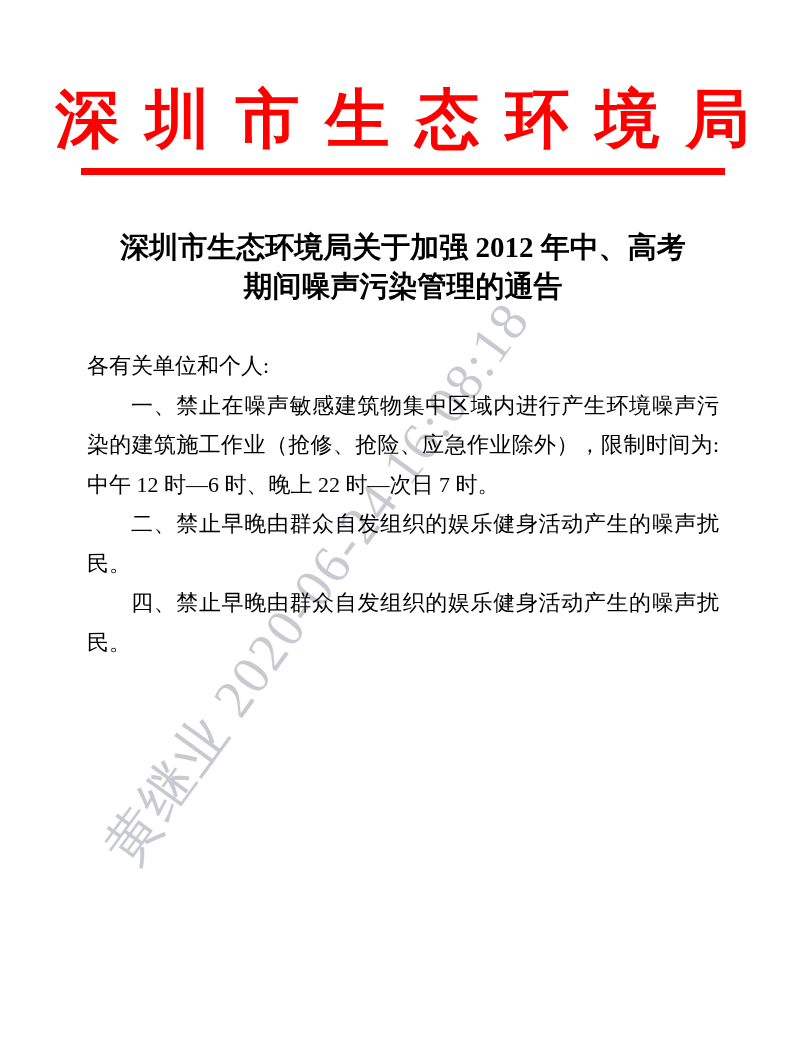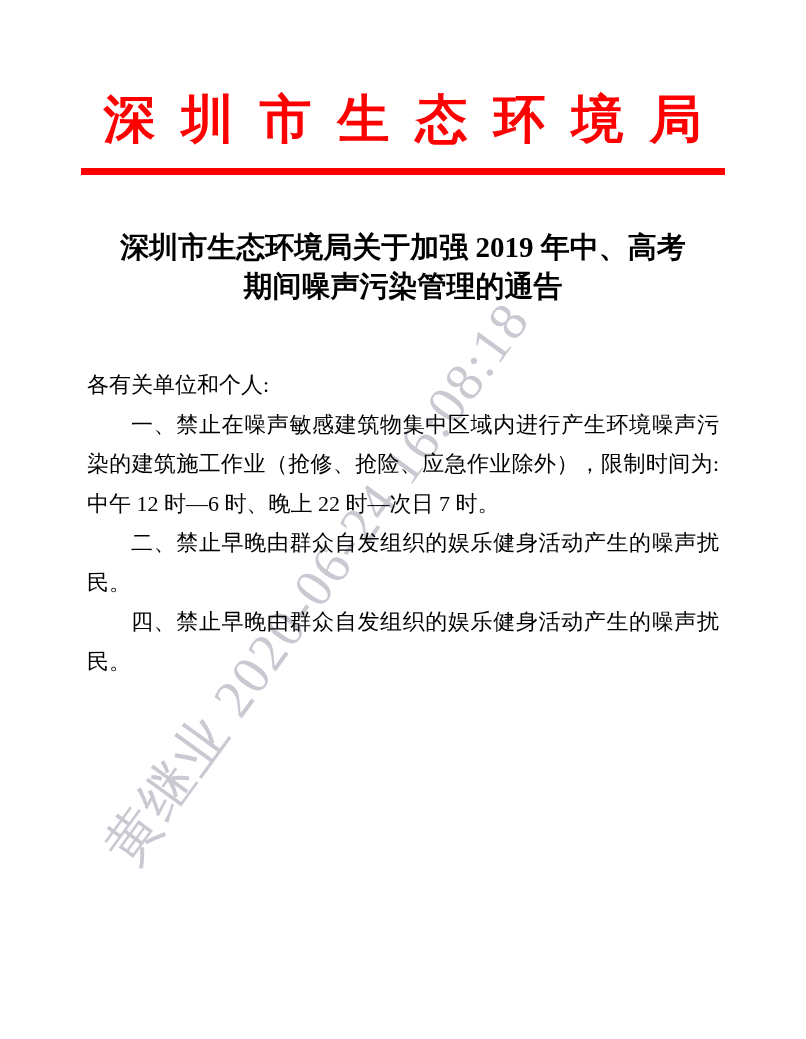--- a/index.html
+++ b/index.html
@@ -33,21 +33,21 @@
     transform-origin: 0 50%;
     transform: rotate(-54deg);
     pointer-events: none;
     font-family: "Liberation Serif", "DejaVu Serif", serif;
   }
   .letterhead {
     padding-top: 86px;
     text-align: center;
   }
   .agency-name {
-    font-size: 52px;
+    font-size: 64px;
     line-height: 68px;
     font-weight: bold;
     color: #fe0000;
     letter-spacing: 26px;
     padding-left: 25px;
     white-space: nowrap;
   }
   .red-divider {
     margin: 14px auto 0 auto;
     width: 644px;
@@ -56,21 +56,21 @@
   }
   .notice-title {
     margin: 53px auto 0 auto;
     width: 640px;
     font-size: 29px;
     line-height: 39px;
     font-weight: bold;
     text-align: center;
   }
   .body-text {
-    margin: 59px auto 0 auto;
+    margin: 40px auto 0 auto;
     width: 632px;
     font-size: 22px;
     line-height: 39.5px;
     text-align: justify;
     text-justify: inter-ideograph;
   }
   .body-text p {
     margin: 0;
     padding: 0;
   }
@@ -87,21 +87,21 @@
 
   <div class="content">
 
     <div class="letterhead">
       <div class="agency-name">深圳市生态环境局</div>
     </div>
 
     <div class="red-divider"></div>
 
     <h1 class="notice-title">
-      <span>深圳市生态环境局关于加强 2019 年中、高考</span><br>
+      <span>深圳市生态环境局关于加强 2012 年中、高考</span><br>
       <span>期间噪声污染管理的通告</span>
     </h1>
 
     <div class="body-text">
       <p class="salutation">各有关单位和个人:</p>
       <p class="para">一、禁止在噪声敏感建筑物集中区域内进行产生环境噪声污染的建筑施工作业（抢修、抢险、应急作业除外），限制时间为: 中午 12 时—6 时、晚上 22 时—次日 7 时。</p>
       <p class="para">二、禁止早晚由群众自发组织的娱乐健身活动产生的噪声扰民。</p>
       <p class="para">四、禁止早晚由群众自发组织的娱乐健身活动产生的噪声扰民。</p>
     </div>
 

